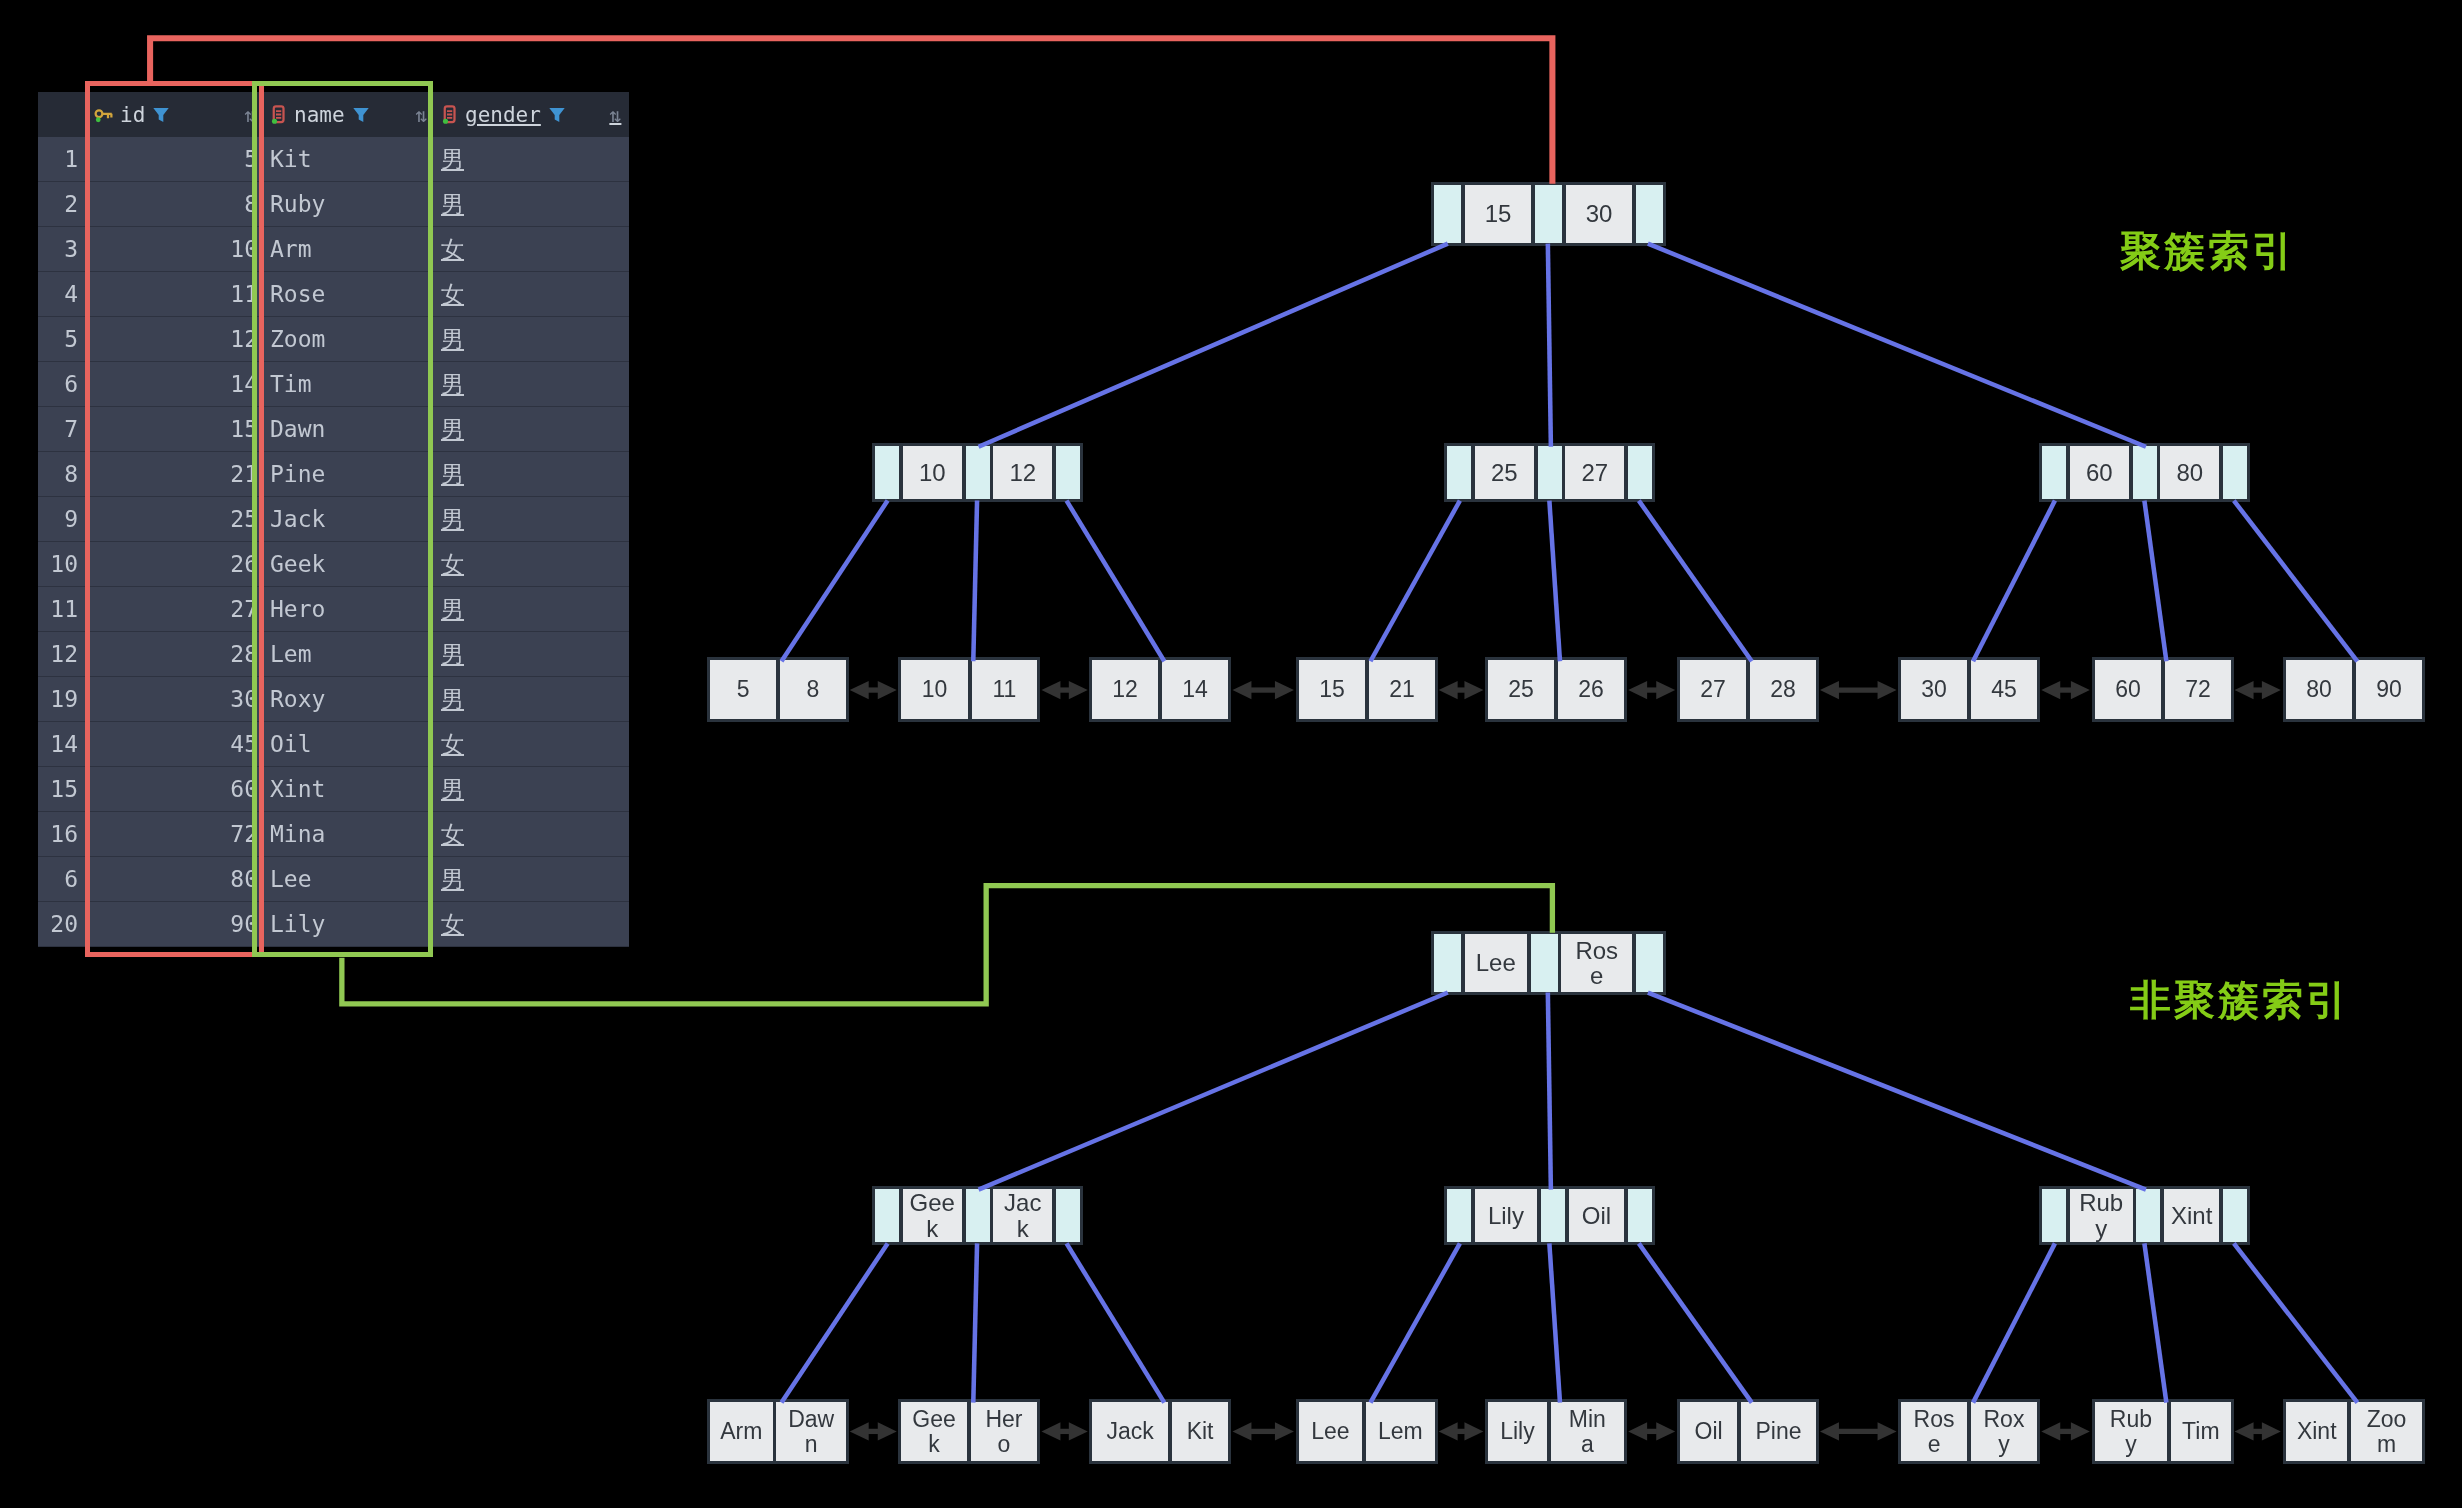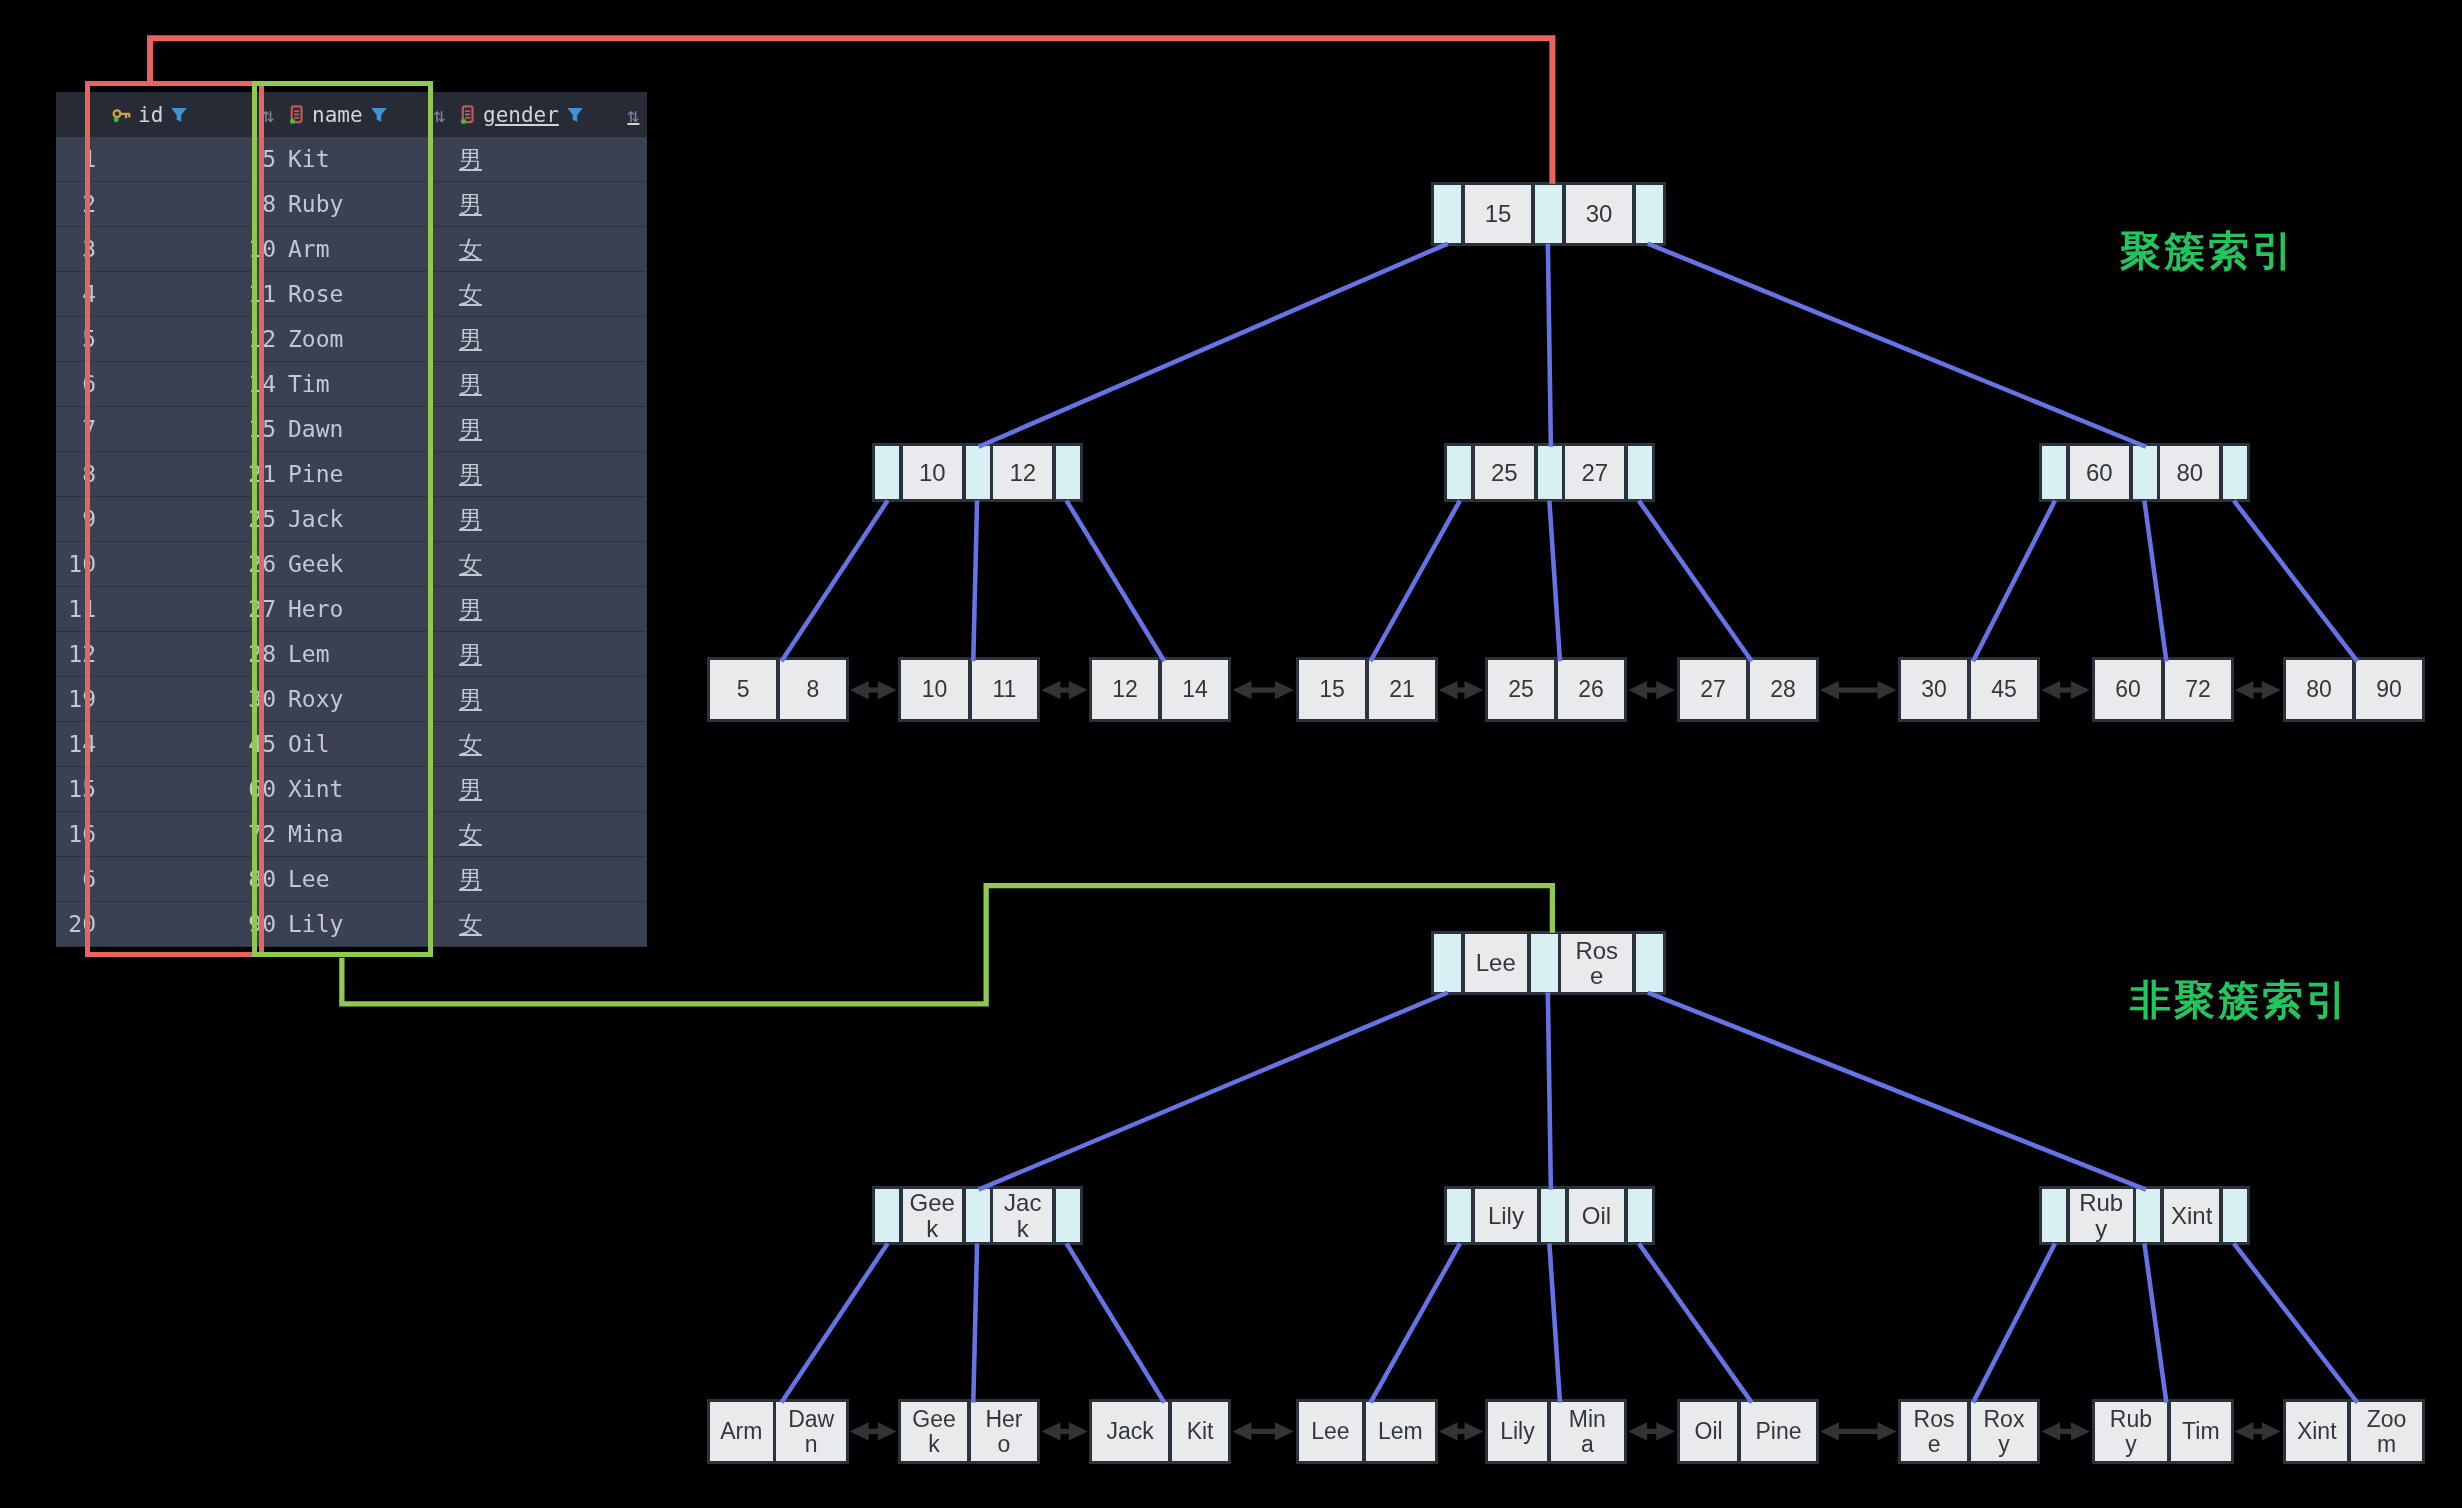--- a/index.html
+++ b/index.html
@@ -36,21 +36,21 @@
   .bcell{display:flex;align-items:center;justify-content:center;
          color:#33383e;text-align:center;line-height:1.05;}
   .ptr{background:#d8f0f1;flex:0 0 auto;}
   .keyc{background:#e8eaec;flex:1 1 auto;font-size:24px;}
   .root-node .ptr{width:27px;}
   .mid-node .ptr{width:24px;}
   .leafcell{background:#e8eaec;flex:1 1 auto;font-size:23px;}
   .wrapbox{display:inline-block;max-width:49px;word-break:break-word;
            overflow-wrap:break-word;}
 
-  .tree-label{position:absolute;z-index:3;color:#22c55e;font-size:41px;
+  .tree-label{position:absolute;z-index:3;color:#84cc16;font-size:41px;
               font-weight:600;letter-spacing:3px;white-space:nowrap;}
 </style>
 </head>
 <body>
 
 <div id="page">
   <svg id="wires" width="2462" height="1509" viewBox="0 0 3248 1990">
       <polyline points="198,107 198,50 2048,50 2048,242" fill="none" stroke="#e8645e" stroke-width="8"></polyline>
       <polyline points="451,1263 451,1324 1301,1324 1301,1168 2048,1168 2048,1230" fill="none" stroke="#90c852" stroke-width="7"></polyline>
       <line x1="1910" y1="321" x2="1291" y2="589" stroke="#6673e6" stroke-width="6"></line>
@@ -120,21 +120,21 @@
       <polygon points="2401,1888 2426,1876 2426,1900" fill="#333333"></polygon>
       <polygon points="2502,1888 2477,1876 2477,1900" fill="#333333"></polygon>
       <line x1="2715" y1="1888" x2="2735" y2="1888" stroke="#333333" stroke-width="7"></line>
       <polygon points="2693,1888 2718,1876 2718,1900" fill="#333333"></polygon>
       <polygon points="2757,1888 2732,1876 2732,1900" fill="#333333"></polygon>
       <line x1="2970" y1="1888" x2="2987" y2="1888" stroke="#333333" stroke-width="7"></line>
       <polygon points="2948,1888 2973,1876 2973,1900" fill="#333333"></polygon>
       <polygon points="3009,1888 2984,1876 2984,1900" fill="#333333"></polygon>
     </svg>
 
-  <div class="dg-table" id="dg-table" style="left:38px;top:92px;margin-left:18px;">
+  <div class="dg-table" id="dg-table" style="left:38px;top:92px;">
       <div class="dg-row dg-head">
         <div class="dg-cell dg-gutter"></div>
         <div class="dg-cell dg-colhead col-id">
           <span class="hicon">
             <svg width="21" height="21" viewBox="0 0 28 28">
               <g fill="none" stroke="#d2a53c" stroke-width="3">
                 <circle cx="8" cy="13" r="4.5"></circle>
                 <path d="M12.5 13H25M20 13v6M24.5 13v5"></path>
               </g>
               <circle cx="7" cy="21" r="3.2" fill="#3fbf3f"></circle>

